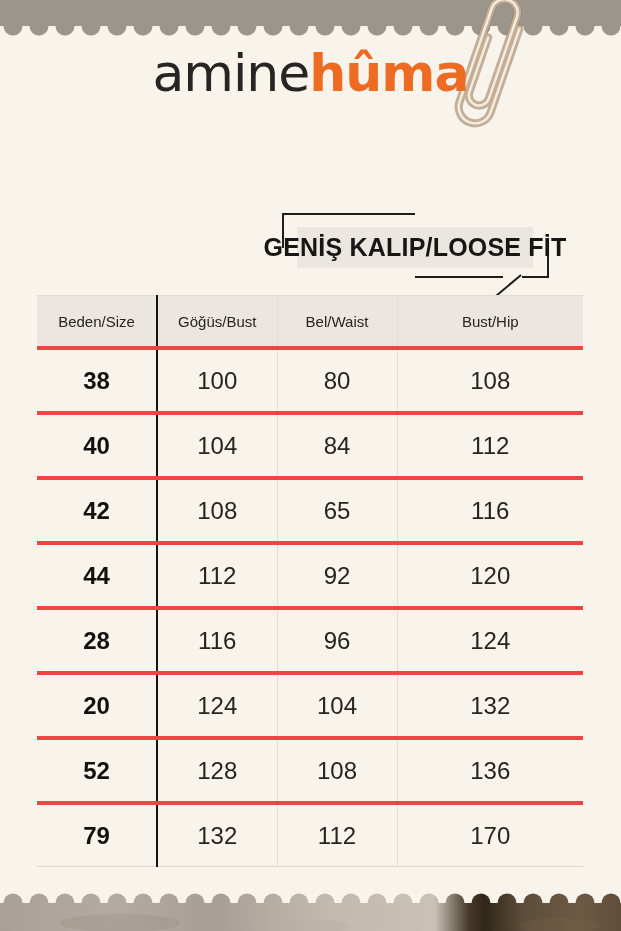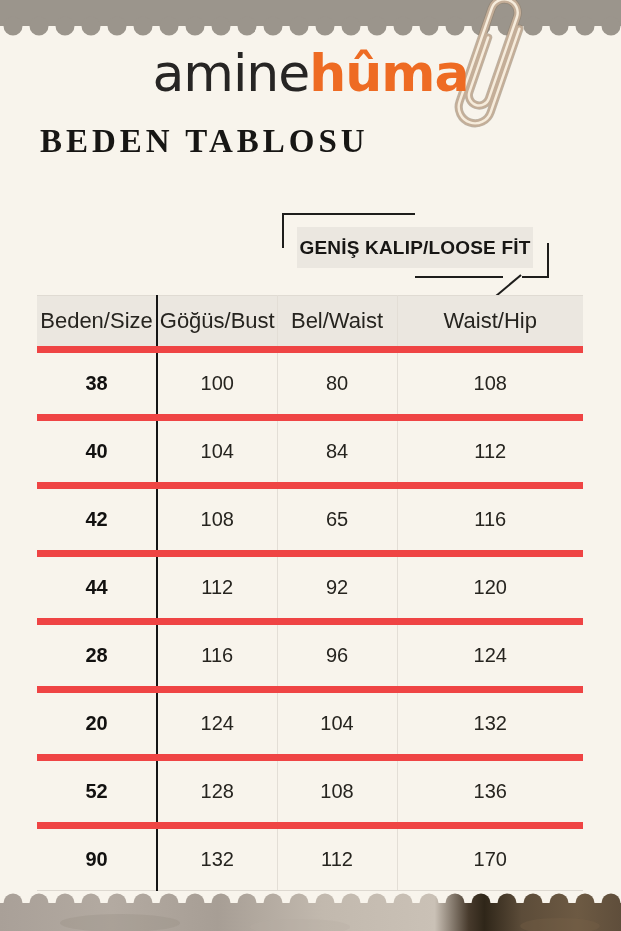--- a/index.html
+++ b/index.html
@@ -33,37 +33,37 @@
   .titles{
     position:absolute;left:40px;top:117px;
     font-family:"Liberation Serif", serif;font-weight:700;
     font-size:33px;line-height:49px;letter-spacing:4px;color:#171614;
   }
 
   
   .callout-box{
     position:absolute;left:297px;top:227px;width:236px;height:41px;
     background:#ebe7e0;display:flex;align-items:center;justify-content:center;
-    font-size:19px;font-weight:700;letter-spacing:.2px;color:#171614;
+    font-size:25px;font-weight:700;letter-spacing:.2px;color:#171614;
     white-space:nowrap;
   }
   .callout-lines{position:absolute;left:270px;top:205px;width:290px;height:100px;pointer-events:none;}
 
   
   table.size-table{
     position:absolute;left:37px;top:295px;width:546px;
     border-collapse:collapse;table-layout:fixed;text-align:center;color:#26241f;
   }
   .size-table col.w0,.size-table col.w1,.size-table col.w2{width:120px;}
   .size-table col.w3{width:186px;}
   .size-table th{
-    background:#ebe7e0;height:48px;font-weight:400;font-size:22px;color:#26241f;
+    background:#ebe7e0;height:48px;font-weight:400;font-size:15px;color:#26241f;
     border-top:1px solid #e0dbd3;
   }
-  .size-table td{height:59px;font-size:20px;border-top:7px solid #ef4444;}
+  .size-table td{height:59px;font-size:24px;border-top:4px solid #ef4444;}
   .size-table tbody tr:last-child td{border-bottom:1px solid #ddd8d0;}
   .size-table th.c0,.size-table td.c0{border-right:2px solid #151515;}
   .size-table th.c1,.size-table td.c1,
   .size-table th.c2,.size-table td.c2{border-right:1px solid #e3ded6;}
   .size-table td.c0{font-weight:700;color:#121110;}
 
   
   .bottom-band{position:absolute;left:0;bottom:0;width:621px;height:38px;}
   .bottom-band svg{display:block;}
 </style>
@@ -110,21 +110,20 @@
         <path d="M 10,46 L 10,102 A 10,10 0 0 0 30,102 L 30,18 A 13,13 0 0 0 4,18 L 4,114 A 16,16 0 0 0 36,114 L 36,28" stroke="#f6ecdc" stroke-width="2.4"></path>
       </g>
     </svg>
   </div>
 
   <div class="logo">
     <span class="l">amine</span><span class="r">hûma</span>
   </div>
 
   <div class="titles">
-    <div>BEDEN TABLOSU</div>
   </div>
 
   <svg class="callout-lines" width="290" height="100" viewBox="0 0 290 100" xmlns="http://www.w3.org/2000/svg">
     <g fill="none" stroke="#1e1d1b" stroke-width="2">
       <path d="M 13,43 L 13,9 L 145,9"></path>
       <path d="M 145,72 L 233,72"></path>
       <path d="M 226,91 L 251,70"></path>
       <path d="M 252,72 L 278,72 L 278,38"></path>
     </g>
   </svg>
@@ -138,21 +137,21 @@
         <col class="w0">
         <col class="w1">
         <col class="w2">
         <col class="w3">
       </colgroup>
     <thead>
       <tr>
         <th class="c0">Beden/Size</th>
         <th class="c1">Göğüs/Bust</th>
         <th class="c2">Bel/Waist</th>
-        <th class="c3">Waist/Hip</th>
+        <th class="c3">Bust/Hip</th>
       </tr>
     </thead>
     <tbody>
         <tr>
           <td class="c0">38</td>
           <td class="c1">100</td>
           <td class="c2">80</td>
           <td class="c3">108</td>
         </tr>
         <tr>
@@ -185,21 +184,21 @@
           <td class="c2">104</td>
           <td class="c3">132</td>
         </tr>
         <tr>
           <td class="c0">52</td>
           <td class="c1">128</td>
           <td class="c2">108</td>
           <td class="c3">136</td>
         </tr>
         <tr>
-          <td class="c0">90</td>
+          <td class="c0">79</td>
           <td class="c1">132</td>
           <td class="c2">112</td>
           <td class="c3">170</td>
         </tr>
       </tbody>
   </table>
 
   <div class="bottom-band">
     <svg id="bottom-scallop-svg" width="621" height="38" xmlns="http://www.w3.org/2000/svg">
       <defs>

